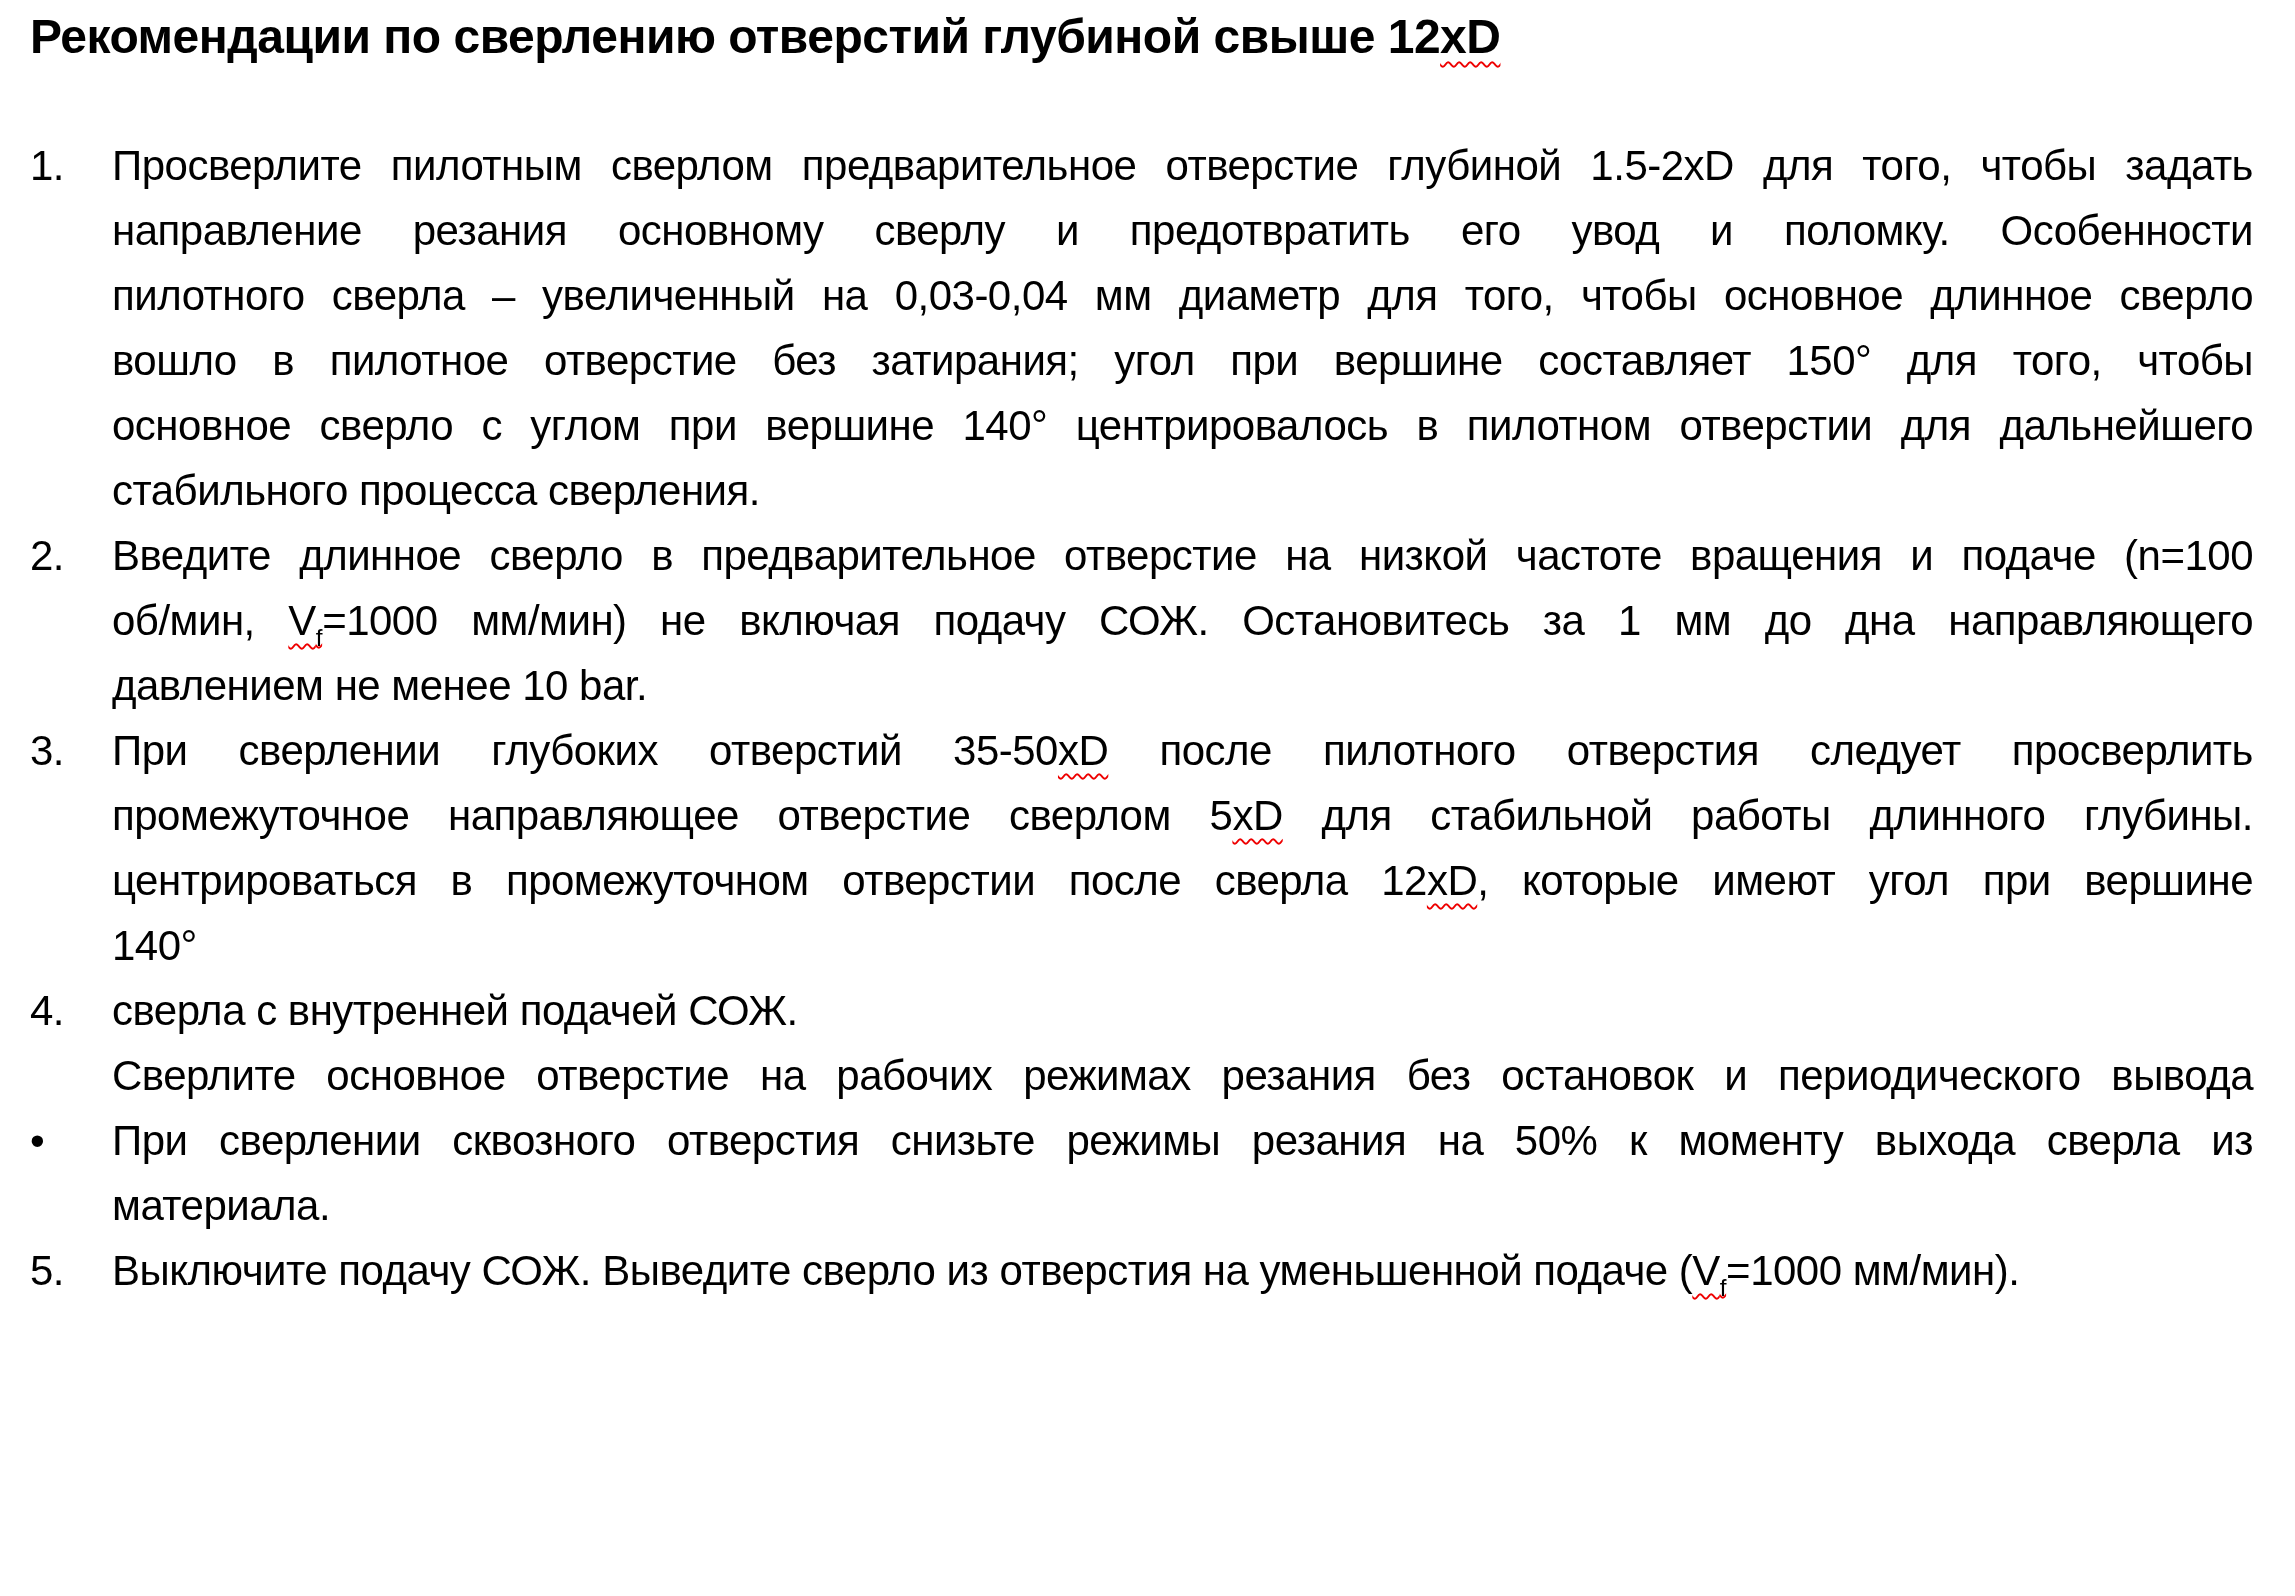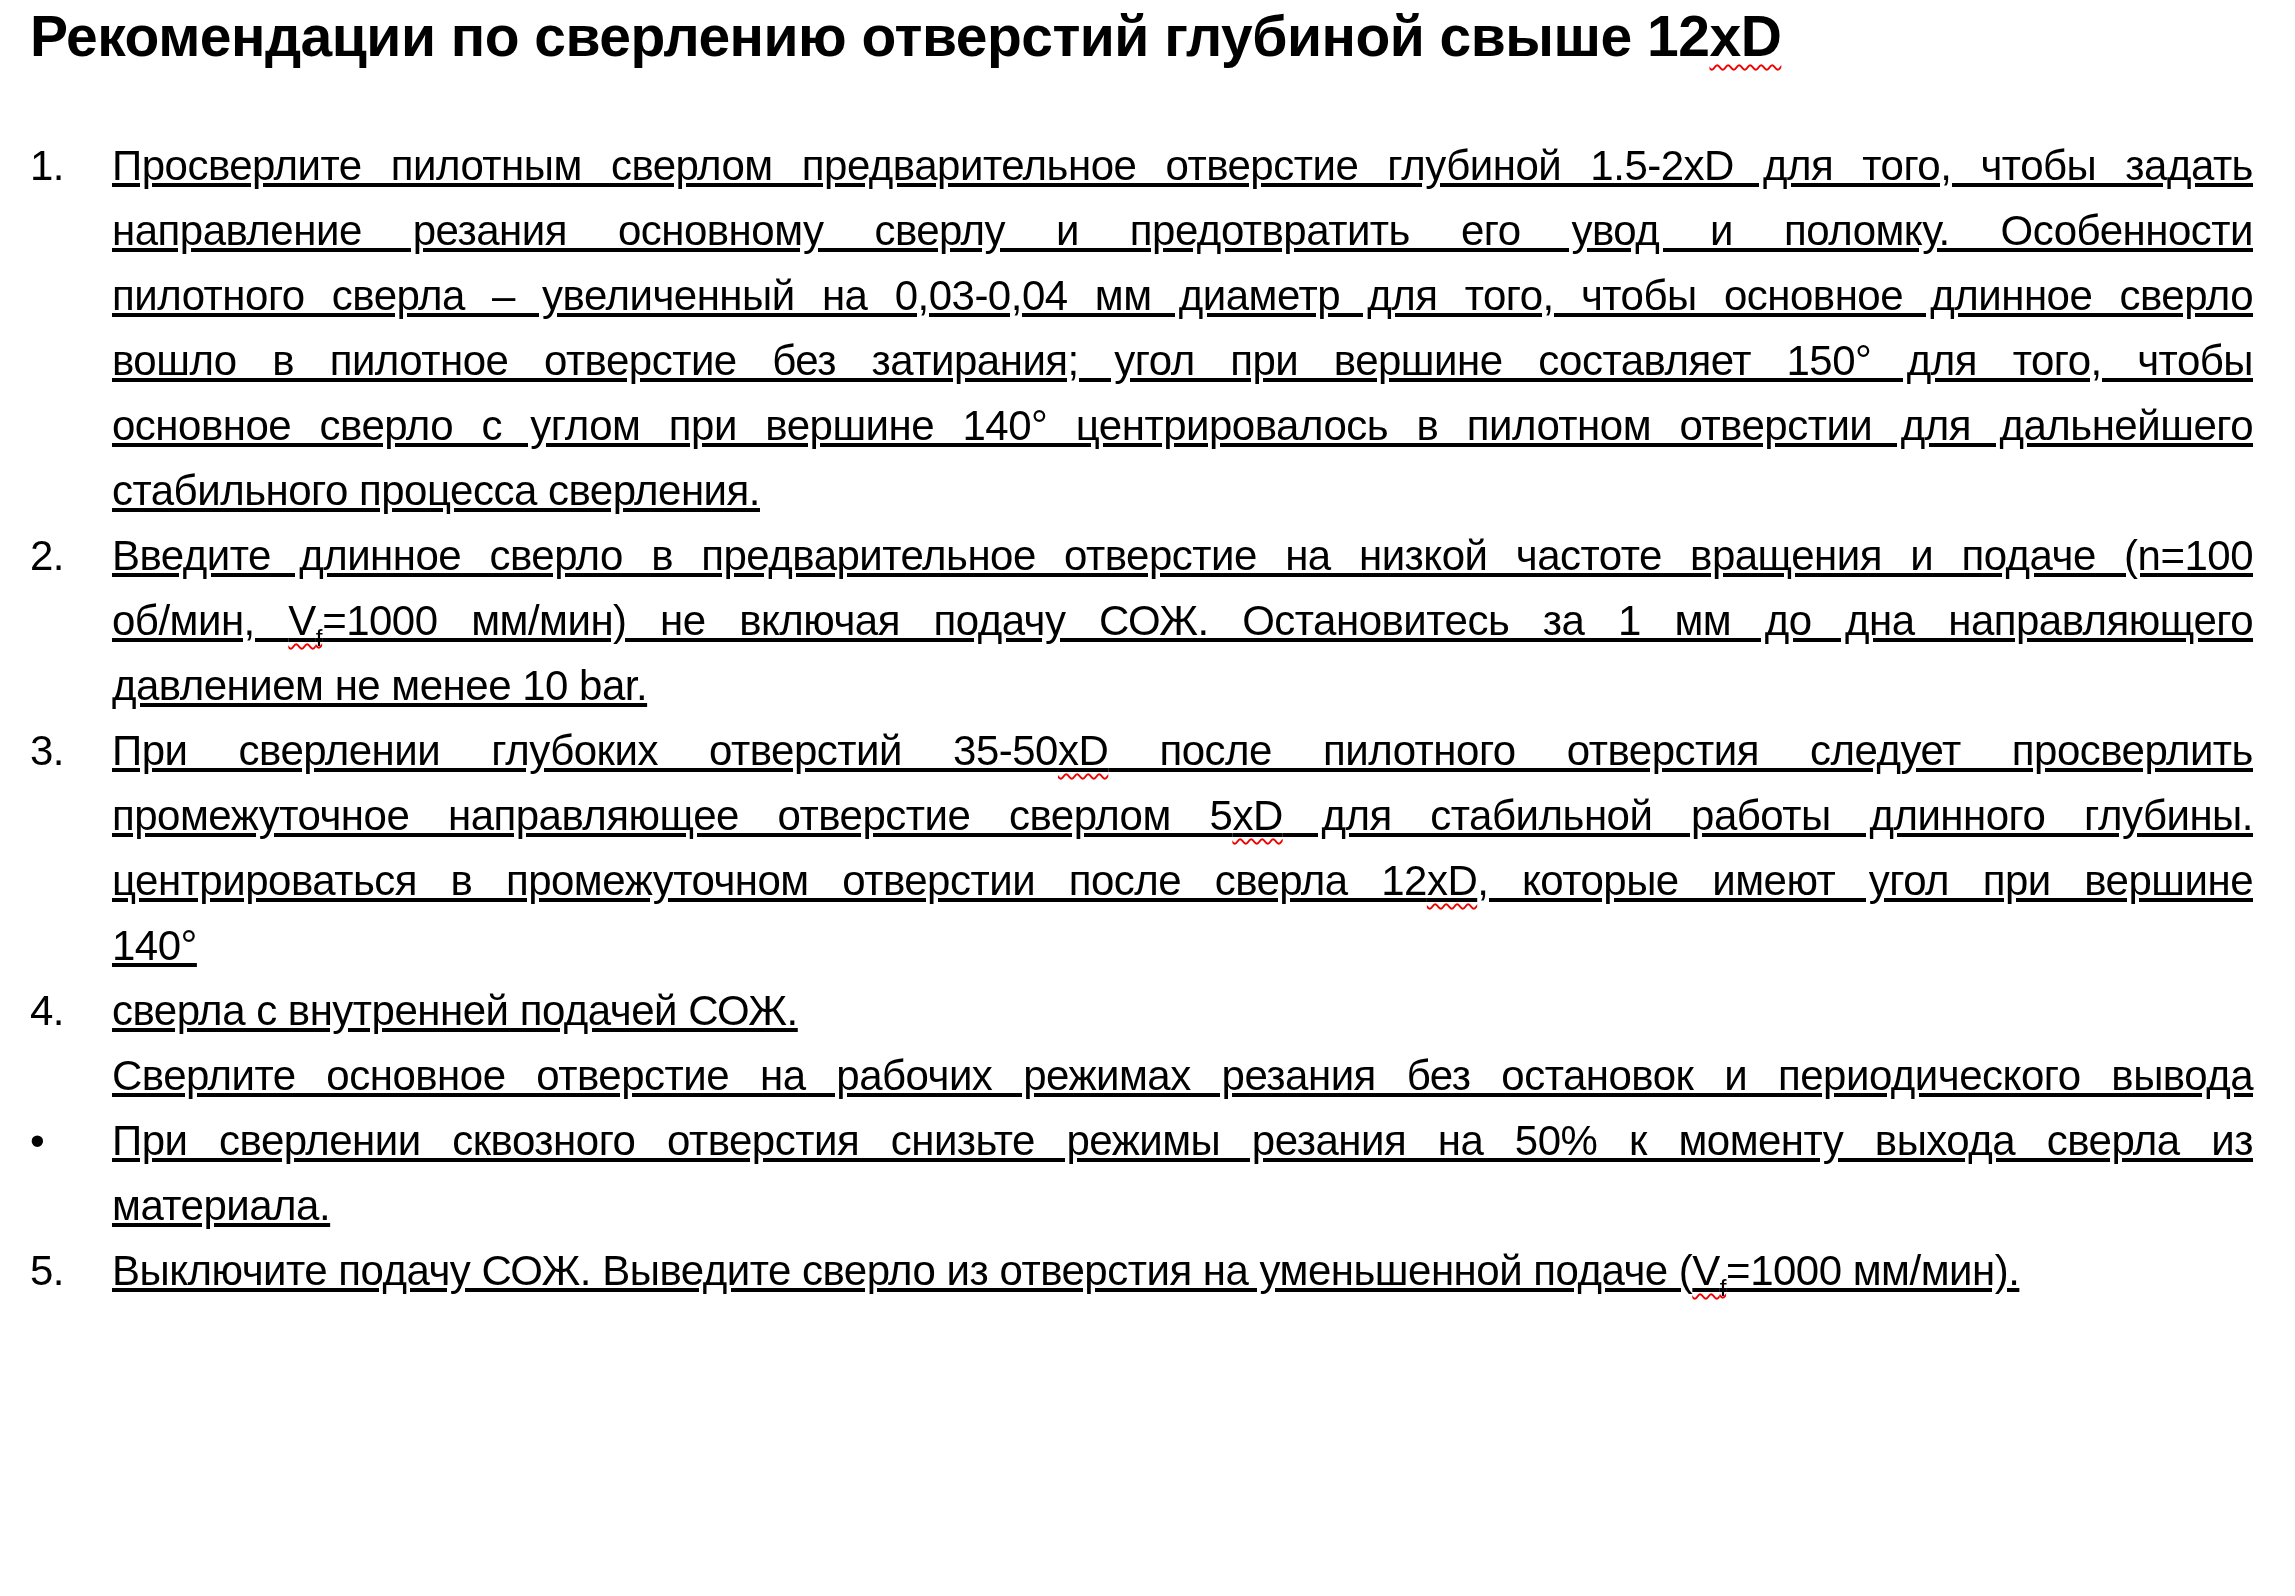--- a/index.html
+++ b/index.html
@@ -13,35 +13,34 @@
     width: 2295px;
     height: 1597px;
     padding: 6px 42px 0 30px;
     font-family: "Liberation Sans", "DejaVu Sans", sans-serif;
     font-size: 42px;
     letter-spacing: -0.5px;
     color: #000000;
     background: #ffffff;
   }
   .title {
-    font-size: 57px;
+    font-size: 48px;
     font-weight: bold;
     line-height: 61px;
     margin: 0 0 66px 0;
     white-space: nowrap;
   }
   .item { display: flex; }
   .marker {
     flex: 0 0 82px;
     line-height: 65px;
   }
   .content {
     flex: 1 1 auto;
     min-width: 0;
-    text-decoration: underline;
   }
   .line {
     line-height: 65px;
     height: 65px;
   }
   .line.just {
     text-align: justify;
     text-align-last: justify;
   }
   .sp {

